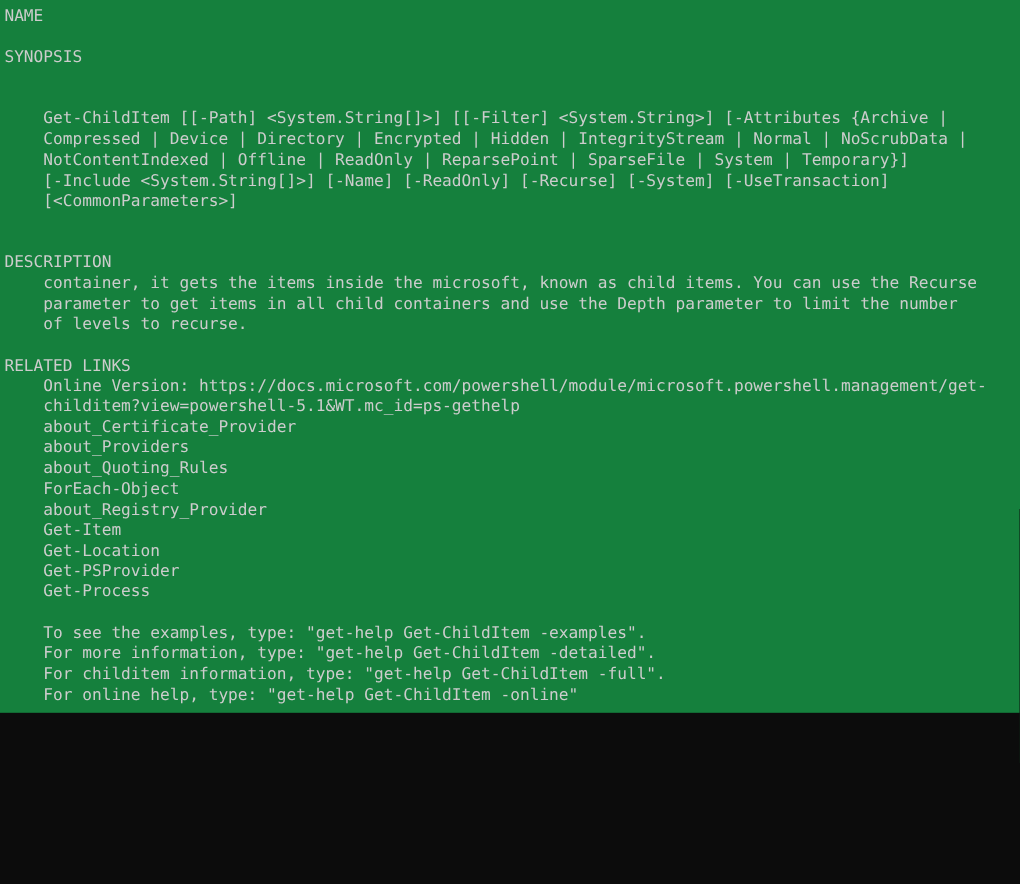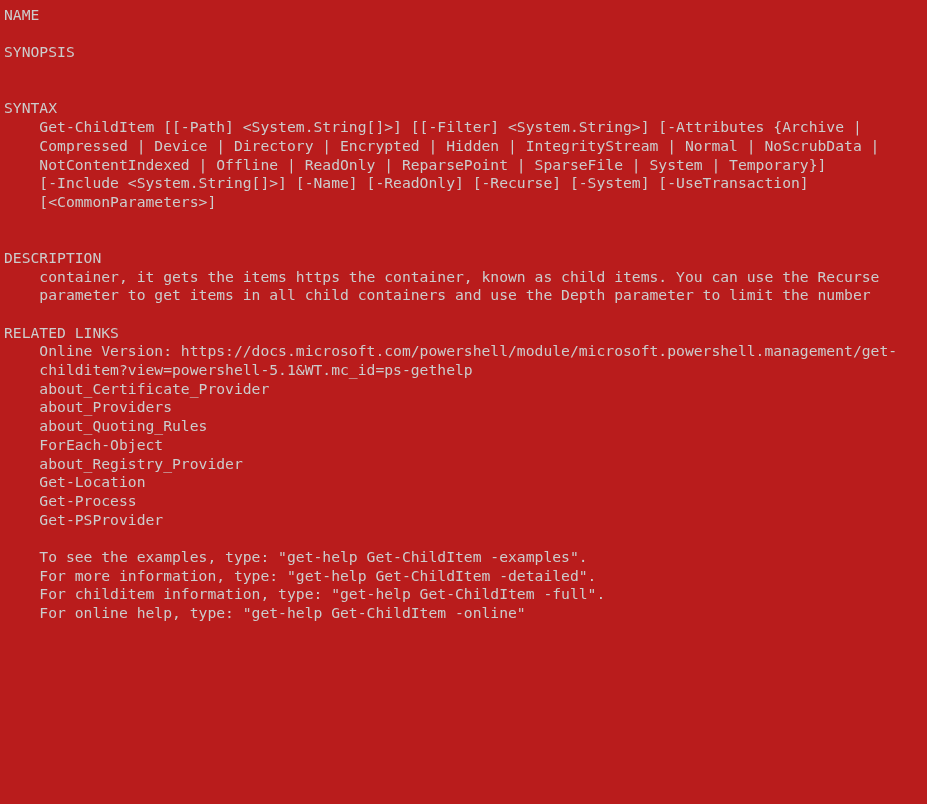--- a/index.html
+++ b/index.html
@@ -8,22 +8,22 @@
     padding: 0;
     background: #0c0c0c;
   }
   body {
     width: 927px;
     height: 804px;
     overflow: hidden;
   }
   #terminal {
     width: 927px;
-    height: 804px;
-    background: #b91c1c;
+    height: 648px;
+    background: #15803d;
     color: #cccccc;
     font-family: "DejaVu Sans Mono", "Liberation Mono", monospace;
     font-size: 14.7px;
     line-height: 18.7px;
     padding: 6px 0 0 4px;
     box-sizing: border-box;
     letter-spacing: 0px;
     -webkit-font-smoothing: antialiased;
   }
   .line {
@@ -40,41 +40,42 @@
 </style>
 </head>
 <body>
 
 <div id="terminal">
     <div class="line hdr">NAME</div>
     <div class="line blank"></div>
     <div class="line hdr">SYNOPSIS</div>
     <div class="line blank"></div>
     <div class="line blank"></div>
-    <div class="line hdr">SYNTAX</div>
     <div class="line">    Get-ChildItem [[-Path] &lt;System.String[]&gt;] [[-Filter] &lt;System.String&gt;] [-Attributes {Archive |</div>
     <div class="line">    Compressed | Device | Directory | Encrypted | Hidden | IntegrityStream | Normal | NoScrubData |</div>
     <div class="line">    NotContentIndexed | Offline | ReadOnly | ReparsePoint | SparseFile | System | Temporary}]</div>
     <div class="line">    [-Include &lt;System.String[]&gt;] [-Name] [-ReadOnly] [-Recurse] [-System] [-UseTransaction]</div>
     <div class="line">    [&lt;CommonParameters&gt;]</div>
     <div class="line blank"></div>
     <div class="line blank"></div>
     <div class="line hdr">DESCRIPTION</div>
-    <div class="line">    container, it gets the items https the container, known as child items. You can use the Recurse</div>
+    <div class="line">    container, it gets the items inside the microsoft, known as child items. You can use the Recurse</div>
     <div class="line">    parameter to get items in all child containers and use the Depth parameter to limit the number</div>
+    <div class="line">    of levels to recurse.</div>
     <div class="line blank"></div>
     <div class="line hdr">RELATED LINKS</div>
     <div class="line">    Online Version: https://docs.microsoft.com/powershell/module/microsoft.powershell.management/get-</div>
     <div class="line">    childitem?view=powershell-5.1&amp;WT.mc_id=ps-gethelp</div>
     <div class="line">    about_Certificate_Provider</div>
     <div class="line">    about_Providers</div>
     <div class="line">    about_Quoting_Rules</div>
     <div class="line">    ForEach-Object</div>
     <div class="line">    about_Registry_Provider</div>
+    <div class="line">    Get-Item</div>
     <div class="line">    Get-Location</div>
+    <div class="line">    Get-PSProvider</div>
     <div class="line">    Get-Process</div>
-    <div class="line">    Get-PSProvider</div>
     <div class="line blank"></div>
     <div class="line">    To see the examples, type: "get-help Get-ChildItem -examples".</div>
     <div class="line">    For more information, type: "get-help Get-ChildItem -detailed".</div>
     <div class="line">    For childitem information, type: "get-help Get-ChildItem -full".</div>
     <div class="line">    For online help, type: "get-help Get-ChildItem -online"</div>
   </div>
 
 </body></html>

